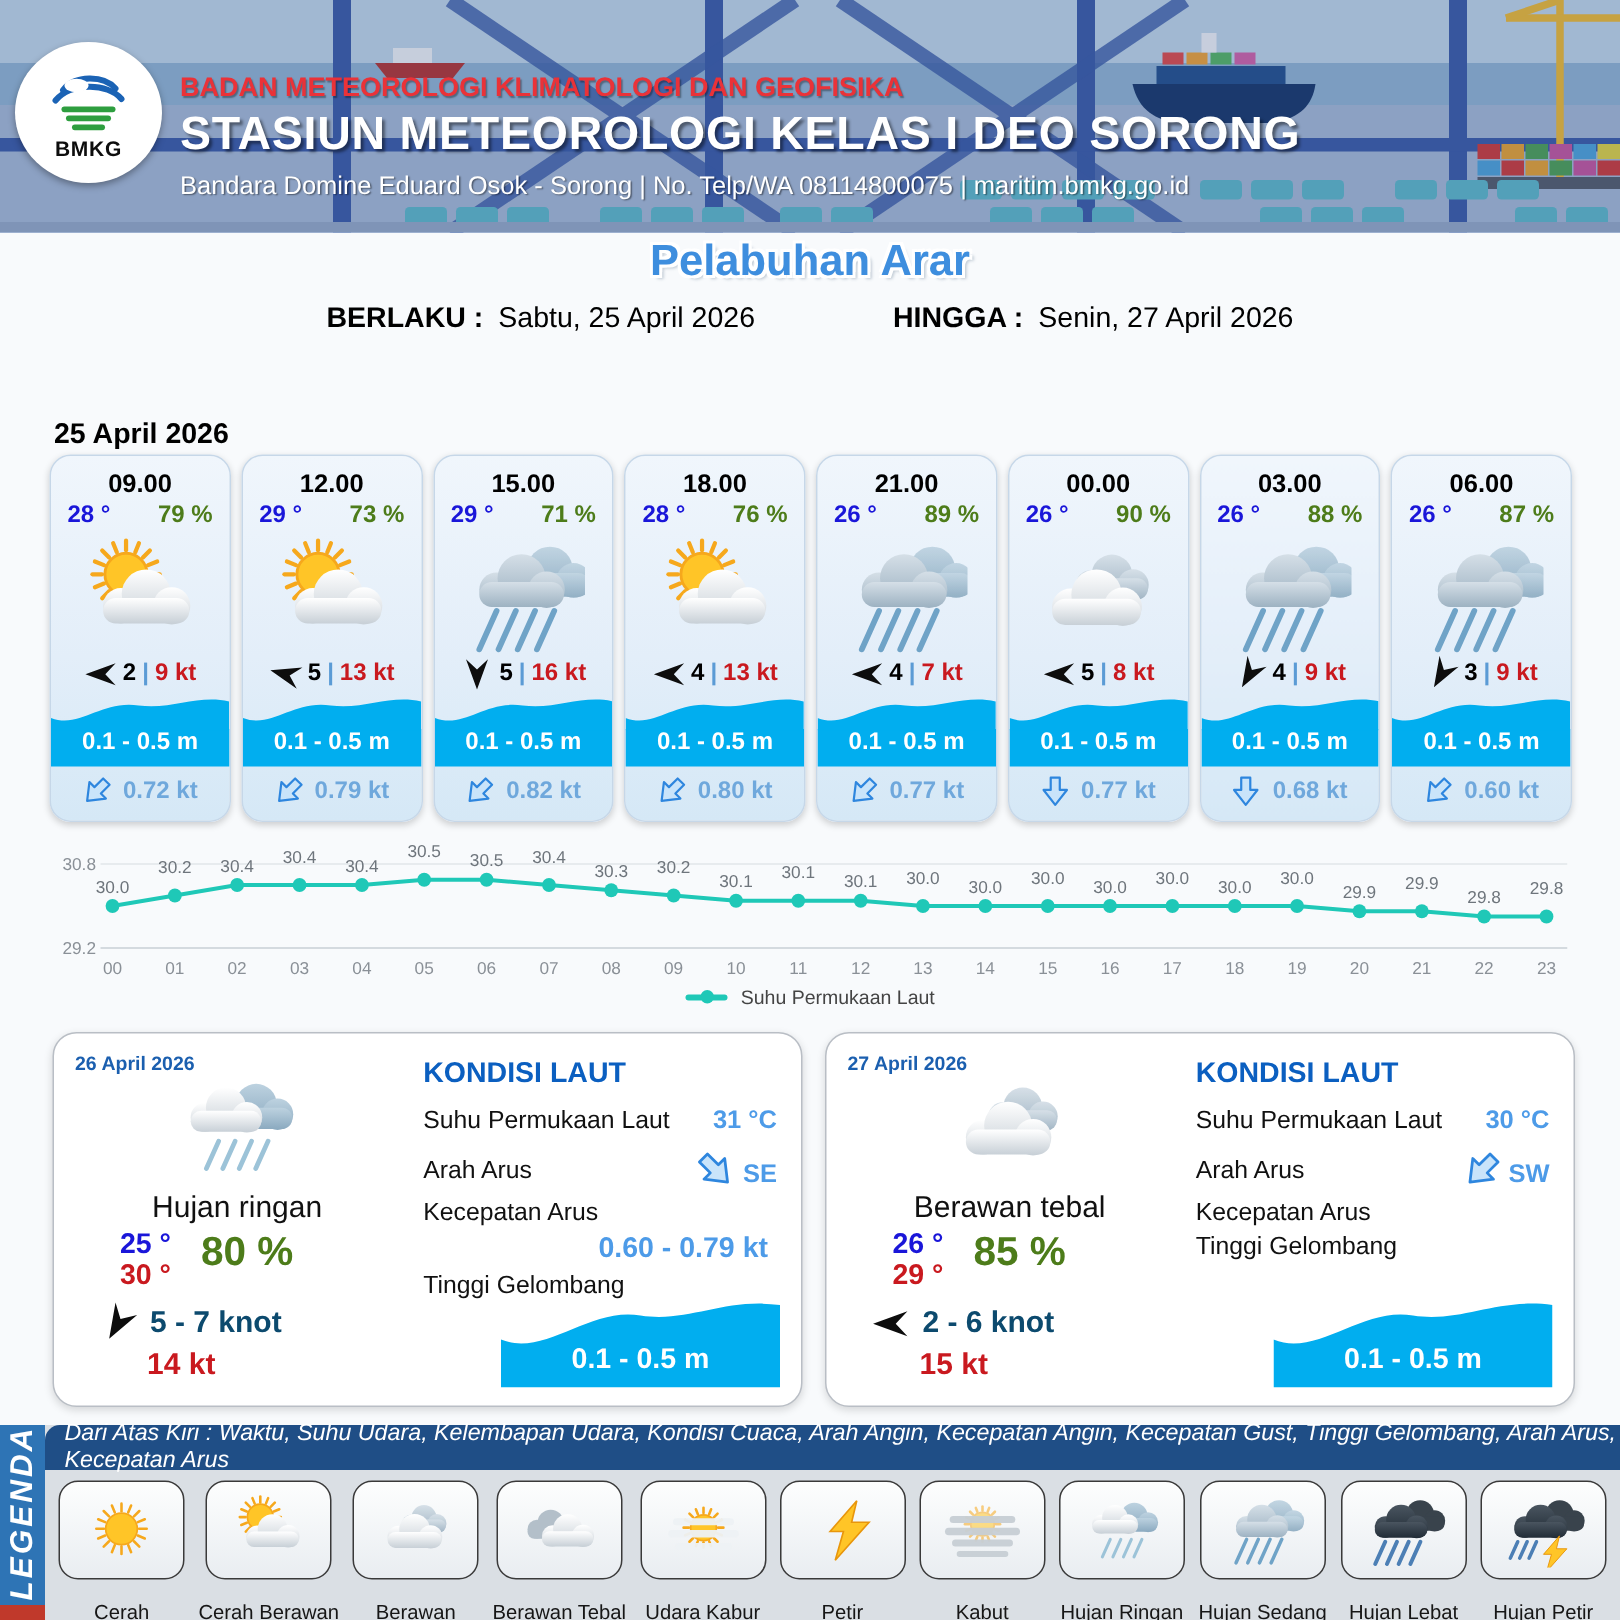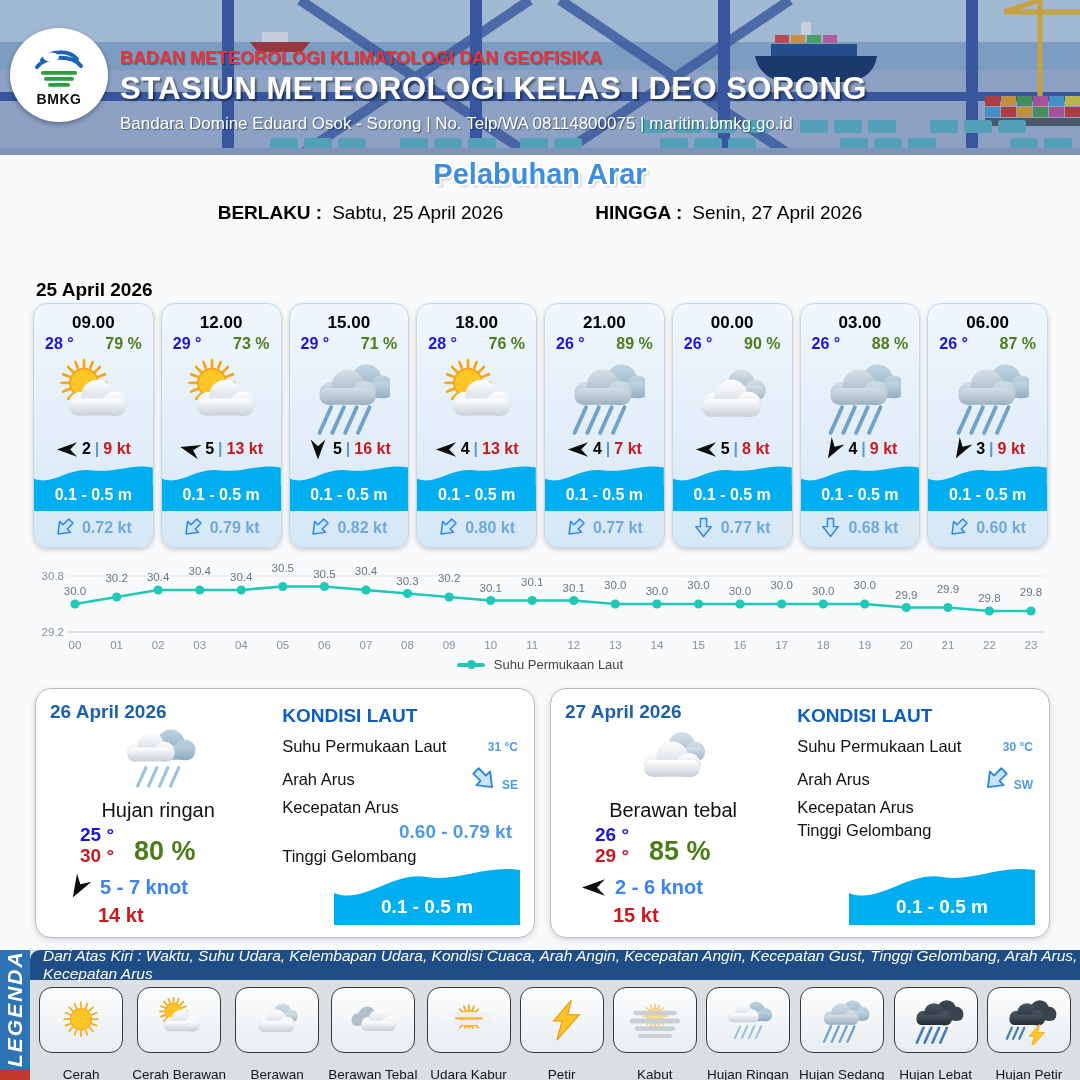--- a/index.html
+++ b/index.html
@@ -57,36 +57,36 @@
   .vlab{fill:#6E757C;font-size:11.5px;font-family:"Liberation Sans",sans-serif;}
   .chart-legend{display:flex;align-items:center;justify-content:center;gap:9px;margin-top:3px;}
   .leg-dash{width:28px;height:4px;border-radius:2px;background:#1FC8B7;position:relative;}
   .leg-dash::after{content:"";position:absolute;left:10px;top:-2.5px;width:9px;height:9px;border-radius:50%;background:inherit;}
   .leg-txt{font-size:13px;color:#444;}
 
   
   .dcard{position:absolute;top:688px;width:500px;height:250px;background:#fff;border:1px solid #B9BEC5;border-radius:16px;
          box-shadow:0 2px 6px rgba(0,0,0,.15);display:flex;padding:12px 14px;box-sizing:border-box;}
   .d-left{width:46%;display:flex;flex-direction:column;}
-  .d-date{color:#1B5FAF;font-weight:bold;font-size:19px;}
+  .d-date{color:#1B5FAF;font-weight:bold;font-size:13px;}
   .d-ico{height:80px;display:flex;justify-content:center;margin-top:-4px;}
   .d-ico svg{width:92px;height:78px;}
   .d-cond{text-align:center;font-size:20px;color:#111;margin-top:2px;}
-  .d-tempgrid{display:flex;align-items:flex-end;gap:20px;margin:2px 0 1px 30px;}
+  .d-tempgrid{display:flex;align-items:flex-start;gap:20px;margin:2px 0 1px 30px;}
   .d-tcol{display:flex;flex-direction:column;line-height:1.12;}
   .d-tmin{color:#1A16D9;font-weight:bold;font-size:19px;}
   .d-tmax{color:#C9191F;font-weight:bold;font-size:19px;}
   .d-hum{color:#4D7C1A;font-weight:bold;font-size:27px;}
-  .d-wind{display:flex;align-items:center;gap:9px;margin:8px 0 0 16px;font-size:20px;font-weight:bold;color:#3b82f6;}
+  .d-wind{display:flex;align-items:center;gap:9px;margin:8px 0 0 16px;font-size:20px;font-weight:bold;color:#0c4a6e;}
   .d-wind .warr-svg{width:25px;height:19px;}
   .d-gust{color:#C9191F;font-weight:bold;font-size:20px;margin:5px 0 0 48px;}
   .d-right{flex:1;padding:4px 2px 0 16px;position:relative;}
   .d-sea-h{color:#0B5FC0;font-weight:bold;font-size:19px;}
   .d-row{display:flex;justify-content:space-between;align-items:center;font-size:16.5px;color:#111;margin-top:10px;}
-  .d-val{color:#4D9BE8;font-weight:bold;font-size:12px;}
+  .d-val{color:#4D9BE8;font-weight:bold;font-size:17px;}
   .d-dir{display:flex;align-items:flex-end;gap:6px;}
   .carr-big .carr-svg{width:24px;height:26px;}
   .d-speedval{text-align:right;color:#4D9BE8;font-weight:bold;font-size:19px;margin-top:4px;padding-right:6px;}
   .d-waveblk{position:absolute;right:0;bottom:0;width:186px;height:62px;}
   .d-waveblk svg{position:absolute;left:0;top:0;width:100%;height:100%;}
   .d-waveval{position:absolute;left:0;right:0;bottom:7px;text-align:center;color:#fff;font-weight:bold;font-size:19px;}
 
   
   .legend-sec{position:absolute;top:950px;left:0;width:1080px;height:130px;background:#DADFE4;}
   .leg-side{position:absolute;left:0;top:0;width:30px;height:130px;background:#2E74B5;}

